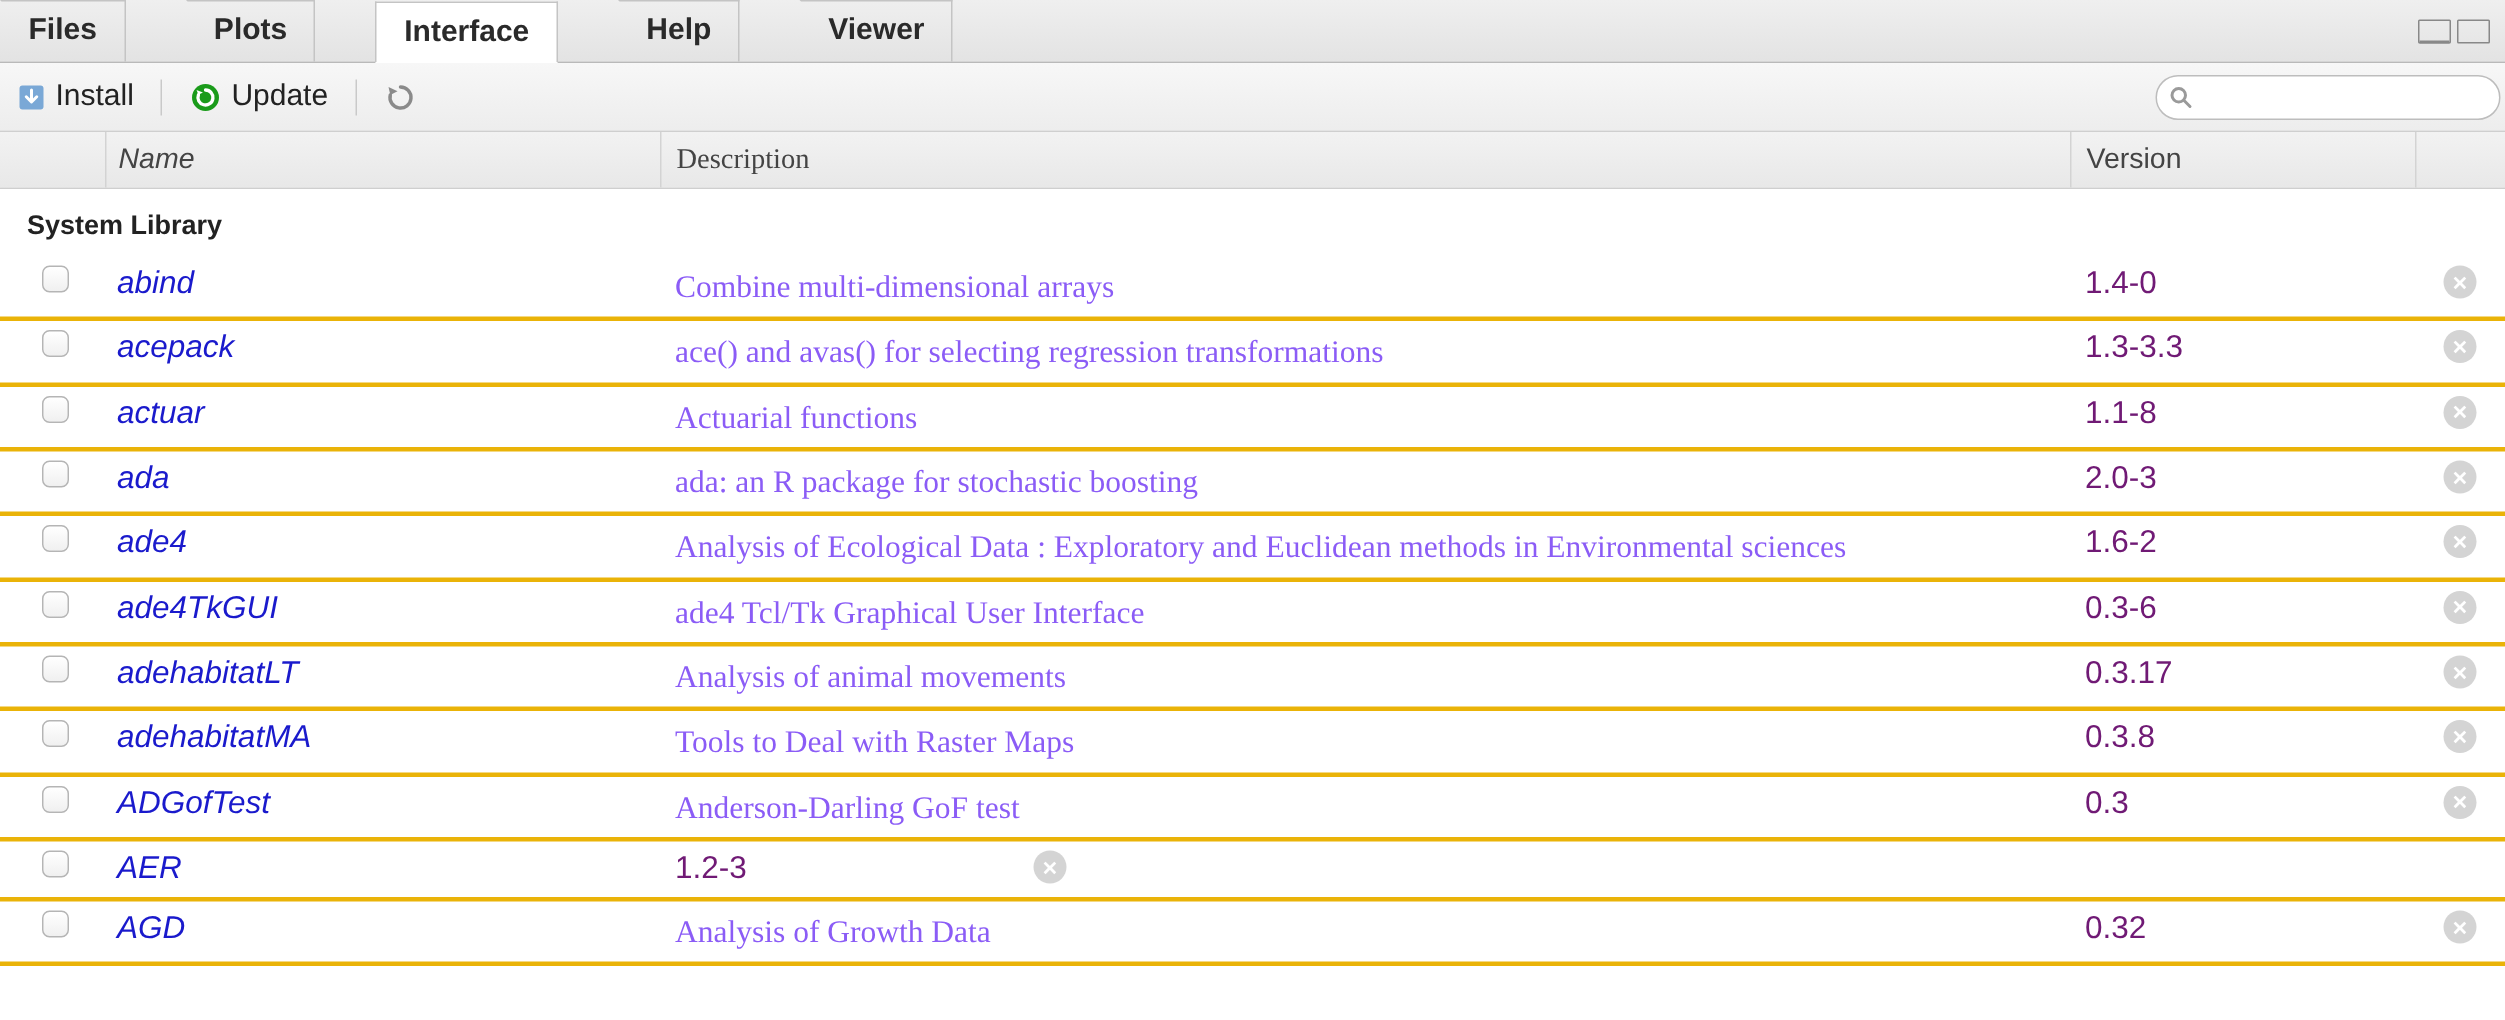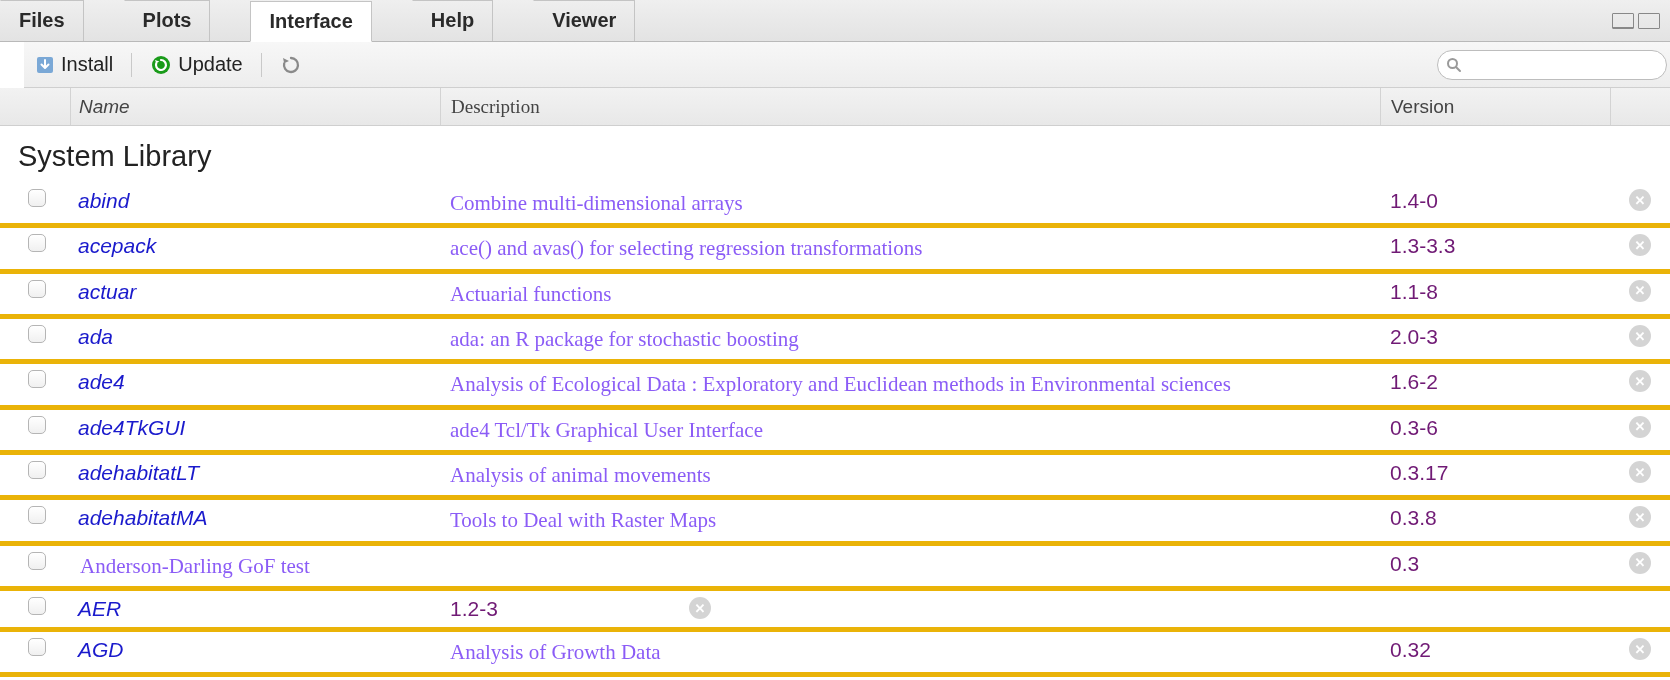--- a/index.html
+++ b/index.html
@@ -64,21 +64,20 @@
 
 
 .toolbar {
   display: flex;
   align-items: center;
   background: linear-gradient(#f7f7f7, #ededed);
   border-bottom: 1px solid #cfcfcf;
   height: 46px;
   padding: 0 3px;
   gap: 10px;
-  margin-left: 24px;
 }
 .toolbtn {
   display: flex;
   align-items: center;
   gap: 6px;
   padding: 3px 8px;
   font-size: 20px;
   color: #222;
   cursor: default;
   border-radius: 4px;
@@ -125,31 +124,31 @@
   color: #444;
 }
 .col-check { width: 70px; flex: 0 0 70px; padding-left: 28px; }
 .col-name  { width: 370px; flex: 0 0 370px; padding-left: 8px; border-left: 1px solid #d3d3d3; height:100%; display:flex; align-items:center;font-style:italic;}
 .col-desc  { flex: 1 1 auto; padding-left: 10px; border-left: 1px solid #d3d3d3; height:100%; display:flex; align-items:center;font-family:Liberation Serif, serif;}
 .col-ver   { width: 230px; flex: 0 0 230px; padding-left: 10px; border-left: 1px solid #d3d3d3; height:100%; display:flex; align-items:center;}
 .col-rm    { width: 60px; flex: 0 0 60px; border-left: 1px solid #d3d3d3; height:100%; display:flex; align-items:center; justify-content:center;}
 
 
 .section-heading {
-  font-weight: 400;
-  font-size: 29px;
+  font-weight: 700;
+  font-size: 18px;
   color: #222;
   padding: 14px 0 10px 18px;
 }
 
 
 .pkg-row {
   display: flex;
   align-items: flex-start;
-  border-bottom: 5px solid #eab308;
+  border-bottom: 3px solid #eab308;
   min-height: 40px;
   padding: 6px 0;
   font-size: 21px;
 }
 .pkg-row .col-check { display:flex; align-items:center; padding-left: 28px; }
 .pkg-row .col-name { display:flex; align-items:flex-start; border-left:none; }
 .pkg-row .col-desc { display:flex; align-items:flex-start; color:#8b5cf6; border-left:none; line-height:1.35; padding-right:14px;}
 .pkg-row .col-ver  { display:flex; align-items:flex-start; color:#701a75; border-left:none;}
 .pkg-row .col-rm   { display:flex; align-items:flex-start; justify-content:center; border-left:none;}
 
@@ -350,20 +349,23 @@
       <div class="col-desc">Tools to Deal with Raster Maps</div>
       <div class="col-ver">0.3.8</div>
       <div class="col-rm">
         <span class="remove-btn"></span>
       </div>
     </div>
     <div class="pkg-row">
       <div class="col-check">
         <input type="checkbox" class="pkg-check" style="">
       </div>
+      <div class="col-name">
+        <span class="pkg-link">ADGofTest</span>
+      </div>
       <div class="col-desc">Anderson-Darling GoF test</div>
       <div class="col-ver">0.3</div>
       <div class="col-rm">
         <span class="remove-btn"></span>
       </div>
     </div>
     <div class="pkg-row">
       <div class="col-check">
         <input type="checkbox" class="pkg-check" style="">
       </div>

